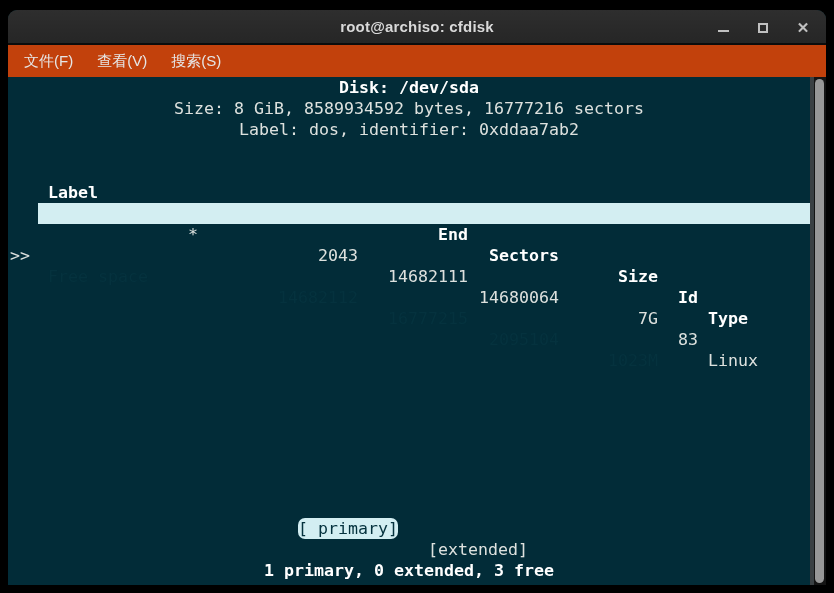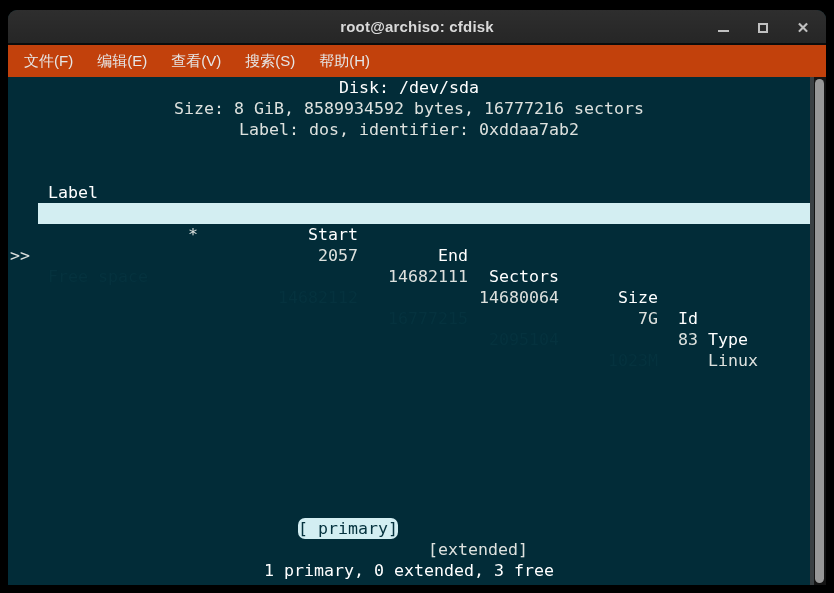--- a/index.html
+++ b/index.html
@@ -29,21 +29,21 @@
   .menu-item { color:#e6e6e6; font-size:15px; padding:5px 12px; cursor:default; }
 
   
   .terminal { position:absolute; left:0; top:67px; width:100%; height:508px;
               background:#022c38;
               font-family:"DejaVu Sans Mono", monospace; font-size:16.61px;
               color:#dde1de; }
   .tline { position:absolute; left:0; width:802px; height:21px; line-height:21px;
            white-space:pre; }
   .center { text-align:center; }
-  .bold   { font-weight:normal; color:#ffffff; }
+  .bold   { font-weight:bold; color:#ffffff; }
 
   .cell { position:absolute; height:21px; line-height:21px; white-space:pre; }
   .c-device  { left:40px; }
   .c-boot    { left:180px; }
   .c-start   { left:250px; width:100px; text-align:right; }
   .c-end     { left:360px; width:100px; text-align:right; }
   .c-sectors { left:451px; width:100px; text-align:right; }
   .c-size    { left:570px; width:80px;  text-align:right; }
   .c-id      { left:670px; }
   .c-type    { left:700px; }
@@ -81,47 +81,44 @@
         <span class="max-glyph"></span>
       </button>
       <button class="ctrl">
         <span class="close-glyph">✕</span>
       </button>
     </div>
   </div>
 
   <div class="menubar">
     <span class="menu-item">文件(F)</span>
-    <span class="menu-item">编辑(E)</span>
     <span class="menu-item">查看(V)</span>
     <span class="menu-item">搜索(S)</span>
-    <span class="menu-item">帮助(H)</span>
   </div>
 
   <div class="terminal">
 
     <div class="tline center bold" style="top:0px">Disk: /dev/sda</div>
     <div class="tline center" style="top:21px">Size: 8 GiB, 8589934592 bytes, 16777216 sectors</div>
     <div class="tline center" style="top:42px">Label: dos, identifier: 0xddaa7ab2</div>
 
     <div class="tline bold" style="top:84px">
       <span class="cell c-device">Label</span>
       <span class="cell c-boot">Boot</span>
-      <span class="cell c-start">Start</span>
       <span class="cell c-end">End</span>
       <span class="cell c-sectors">Sectors</span>
       <span class="cell c-size">Size</span>
       <span class="cell c-id">Id</span>
       <span class="cell c-type">Type</span>
     </div>
 
     <div class="tline" style="top:105px">
       <span class="cell c-device">/dev/sda1</span>
       <span class="cell c-boot">*</span>
-      <span class="cell c-start">2057</span>
+      <span class="cell c-start">2043</span>
       <span class="cell c-end">14682111</span>
       <span class="cell c-sectors">14680064</span>
       <span class="cell c-size">7G</span>
       <span class="cell c-id">83</span>
       <span class="cell c-type">Linux</span>
     </div>
 
     <div class="tline row-selected" style="top:126px">
       <div class="hl-bg"></div>
       <span class="cell pointer">&gt;&gt;</span>

